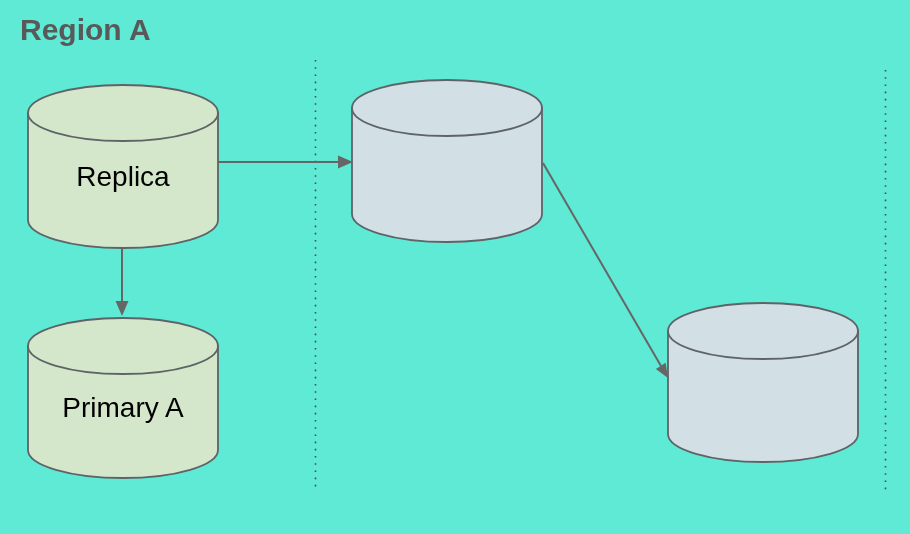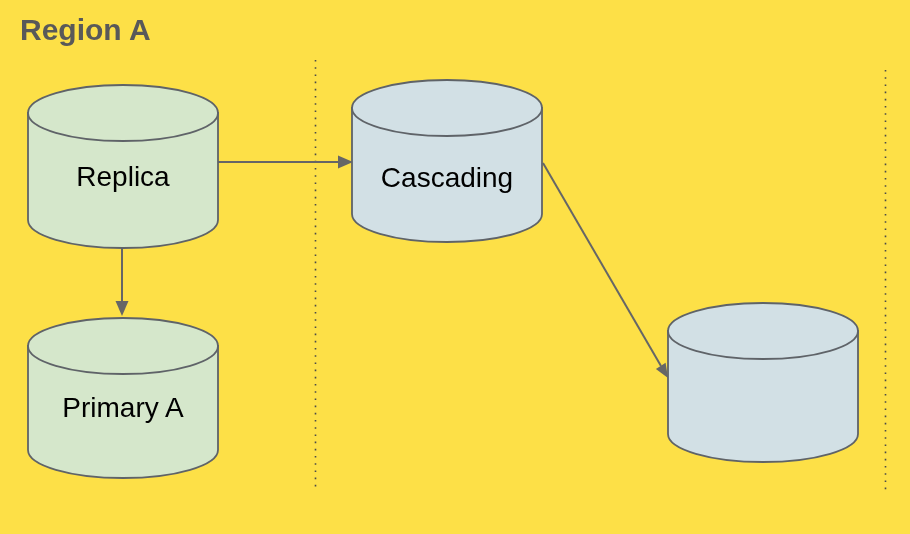--- a/index.html
+++ b/index.html
@@ -5,21 +5,21 @@
   html, body {
     margin: 0;
     padding: 0;
     background: #ffffff;
     font-family: "Liberation Sans", sans-serif;
   }
   .canvas {
     position: relative;
     width: 910px;
     height: 534px;
-    background: #fde047;
+    background: #5eead4;
     overflow: hidden;
   }
   .diagram-svg {
     position: absolute;
     left: 0;
     top: 0;
     width: 910px;
     height: 534px;
   }
   .cyl-shape {
@@ -106,19 +106,18 @@
       <path class="cyl-shape" d="M 668 331 L 668 434 A 95 28 0 0 0 858 434 L 858 331 Z" fill="#d2e0e5"></path>
       <ellipse class="cyl-shape" cx="763" cy="331" rx="95" ry="28" fill="#d2e0e5"></ellipse>
     </g>
   </svg>
 
   <div class="region-label" style="left:20px; top:13px;">Region A</div>
 
   <div class="node-label" style="left:28px; top:159px; width:190px; height:36px;">Replica</div>
 
   <div class="node-label" style="left:352px; top:146px; width:190px; height:64px;">
-    <span>Cascading</span>
   </div>
 
   <div class="node-label" style="left:28px; top:390px; width:190px; height:36px;">Primary A</div>
 
 
 </div>
 
 </body></html>

